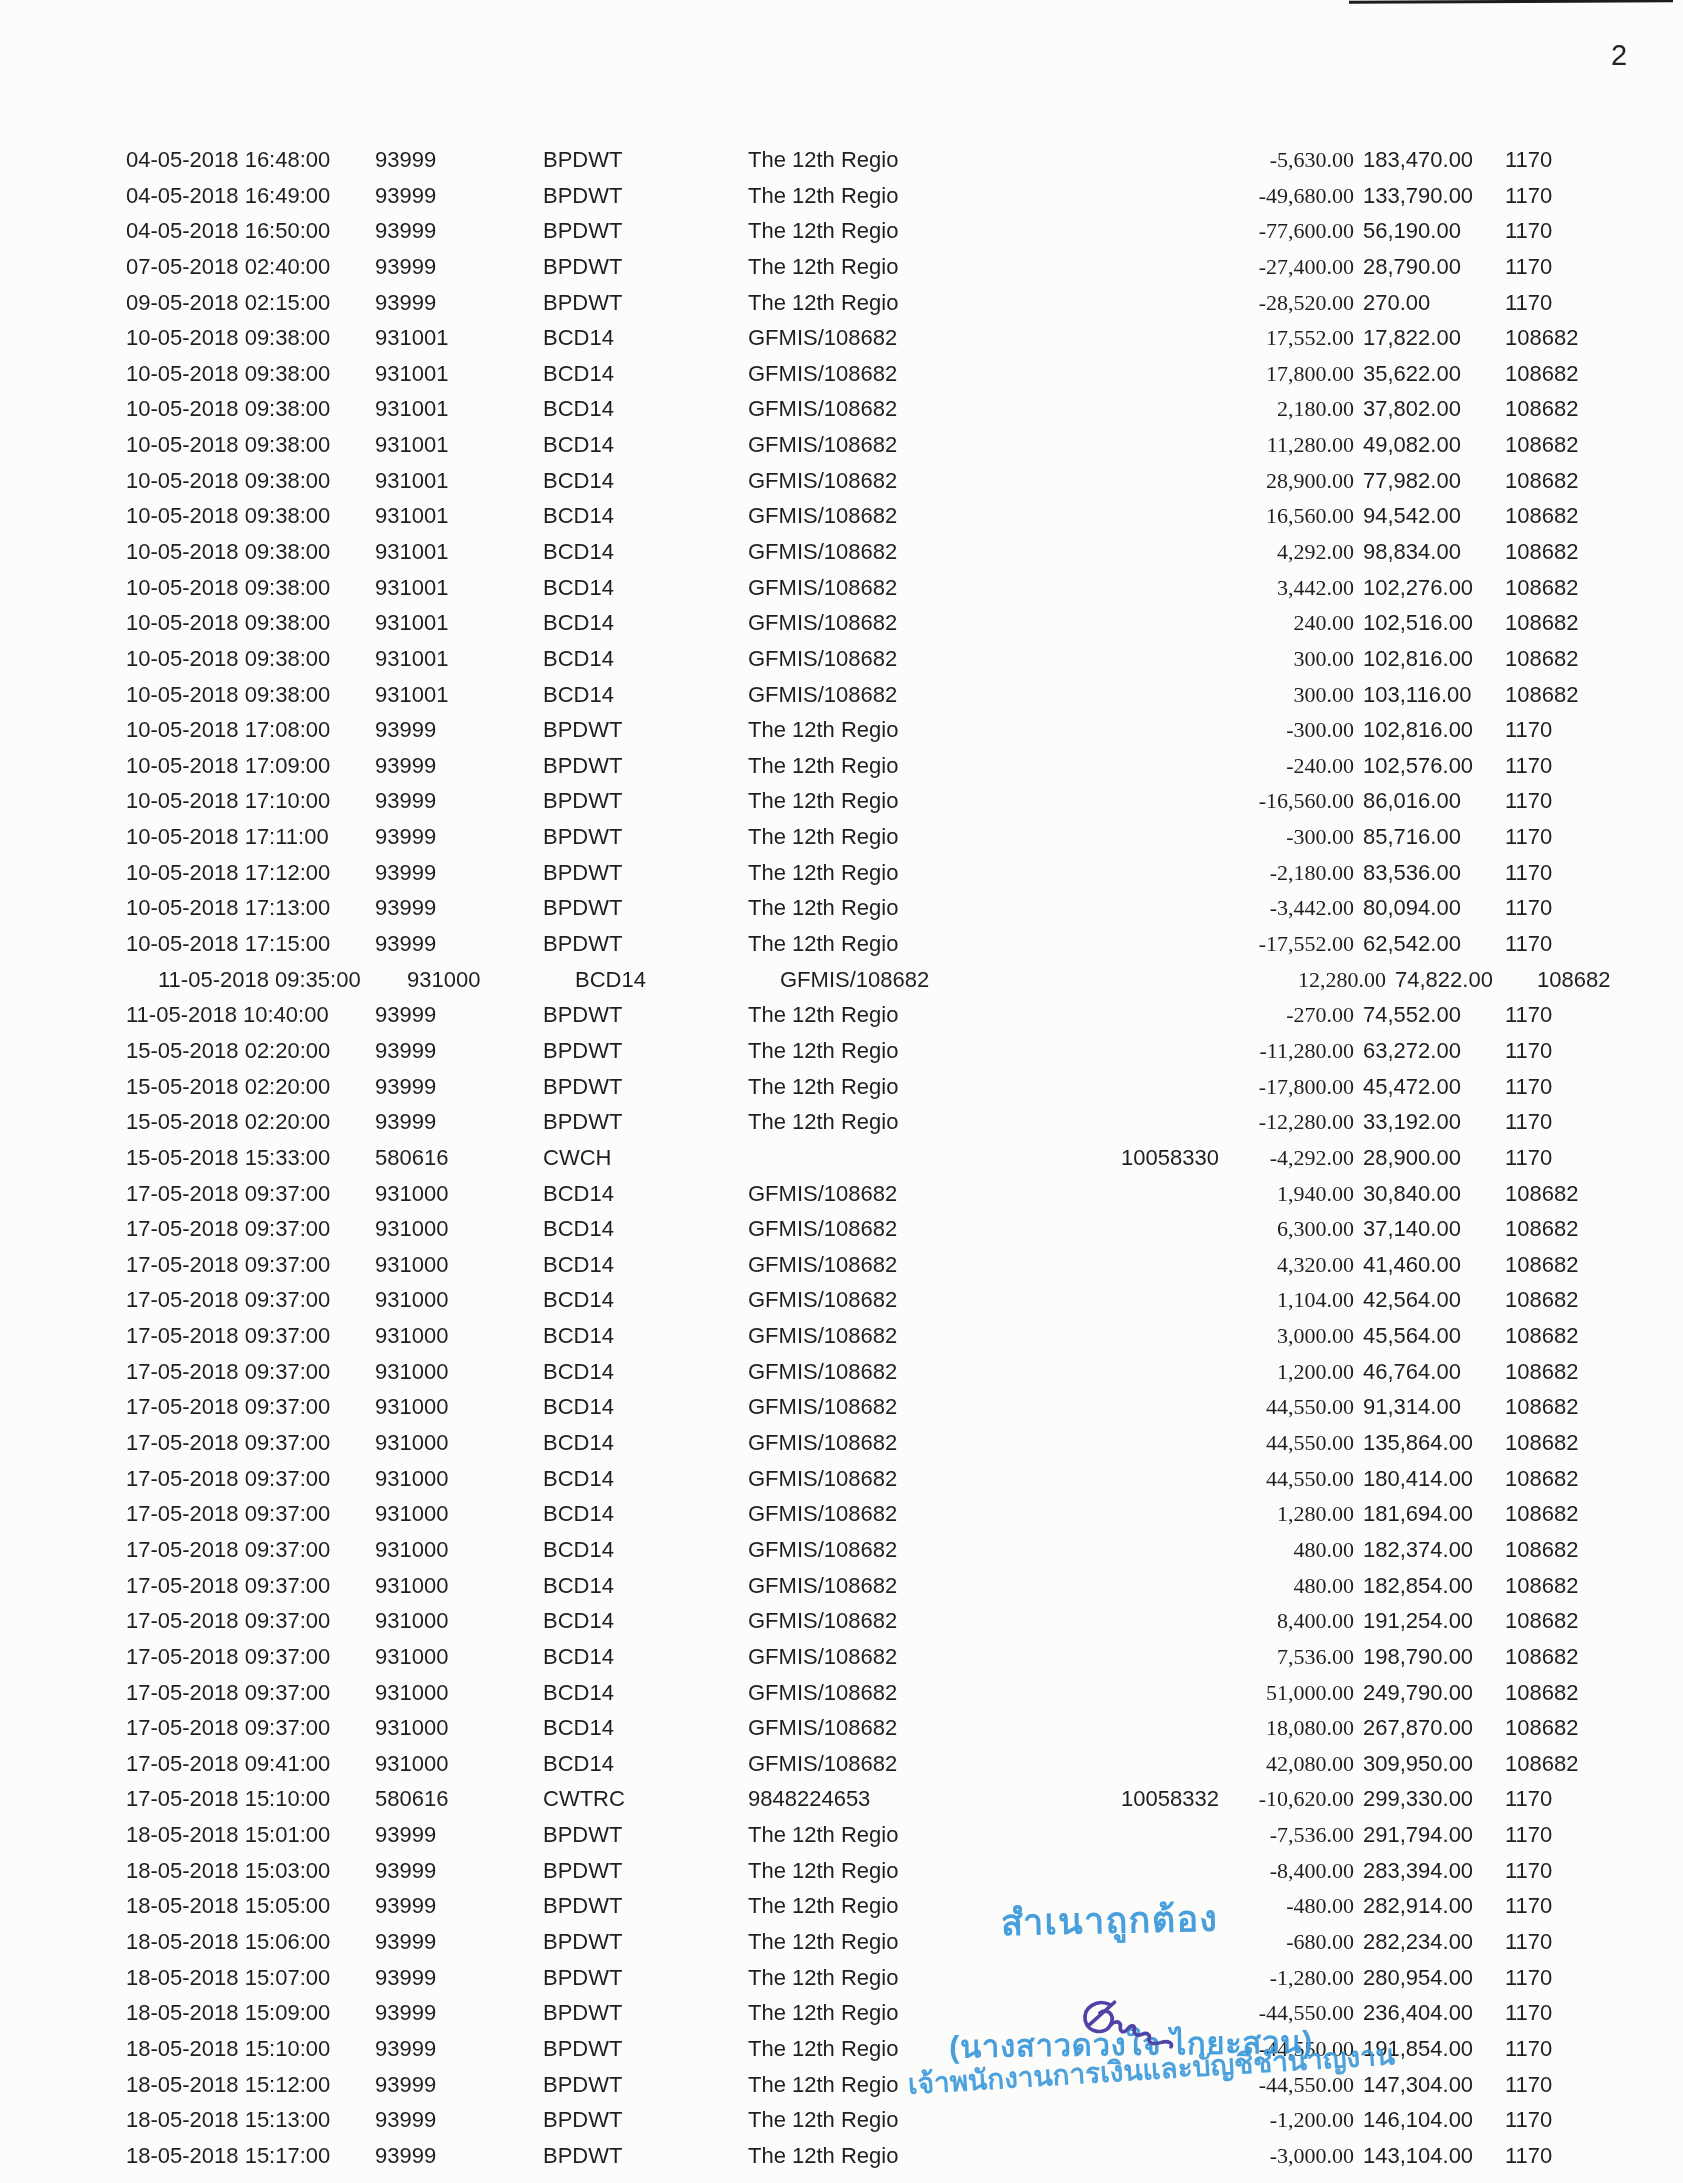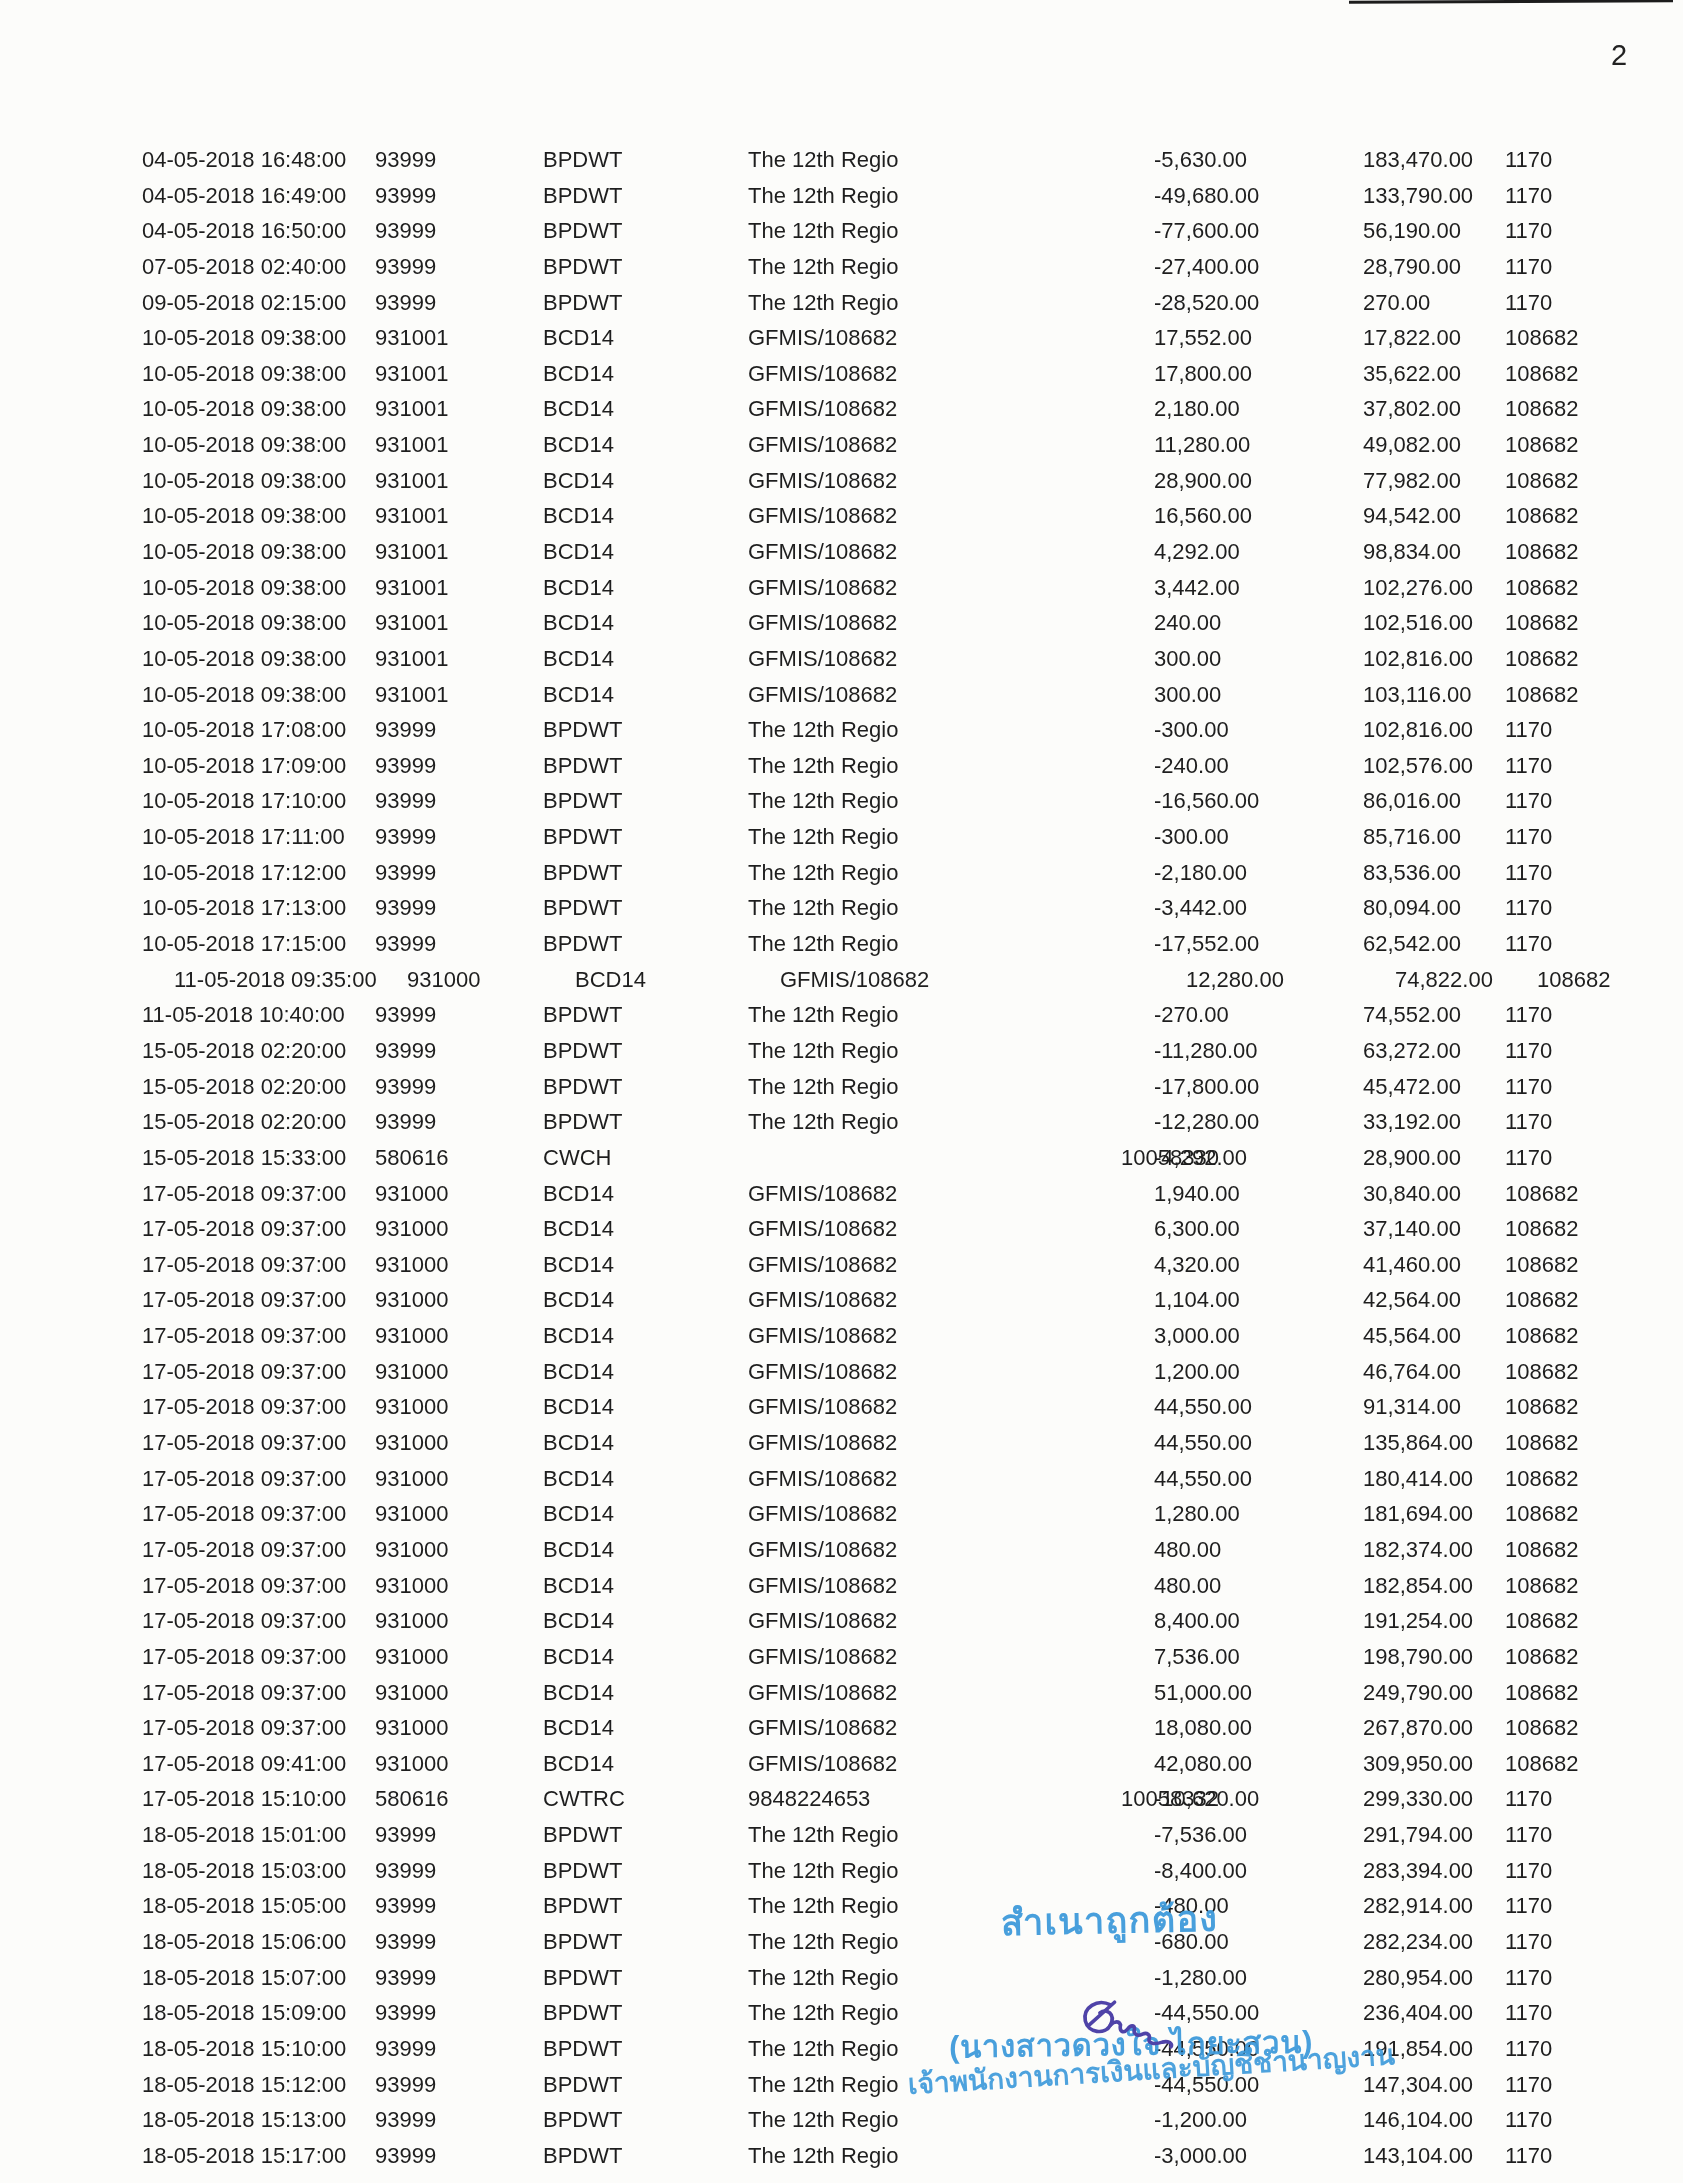--- a/index.html
+++ b/index.html
@@ -23,26 +23,26 @@
     font-size:29px;line-height:32px;
     color:#222;
   }
   .row{
     position:absolute;
     left:0;width:1683px;height:28px;
     font-size:22px;line-height:28px;
     white-space:nowrap;
   }
   .row span{position:absolute;top:0;display:block;}
-  .c-date{left:142px;text-align:right;}
+  .c-date{left:126px;text-align:right;}
   .c-code{left:375px;}
   .c-type{left:543px;}
   .c-desc{left:748px;}
   .c-ref{left:1032px;width:187px;text-align:right;}
-  .c-amount{left:1154px;width:200px;text-align:left;}
+  .c-amount{left:1154px;width:200px;text-align:right;font-family:Liberation Serif, serif;}
   .c-balance{left:1363px;}
   .c-branch{left:1505px;}
   .stamp-certified{
     position:absolute;
     left:1001px;top:1899px;
     font-size:36px;line-height:43px;
     font-weight:700;
     letter-spacing:1.3px;
     transform:rotate(-1.2deg);
     opacity:0.95;

